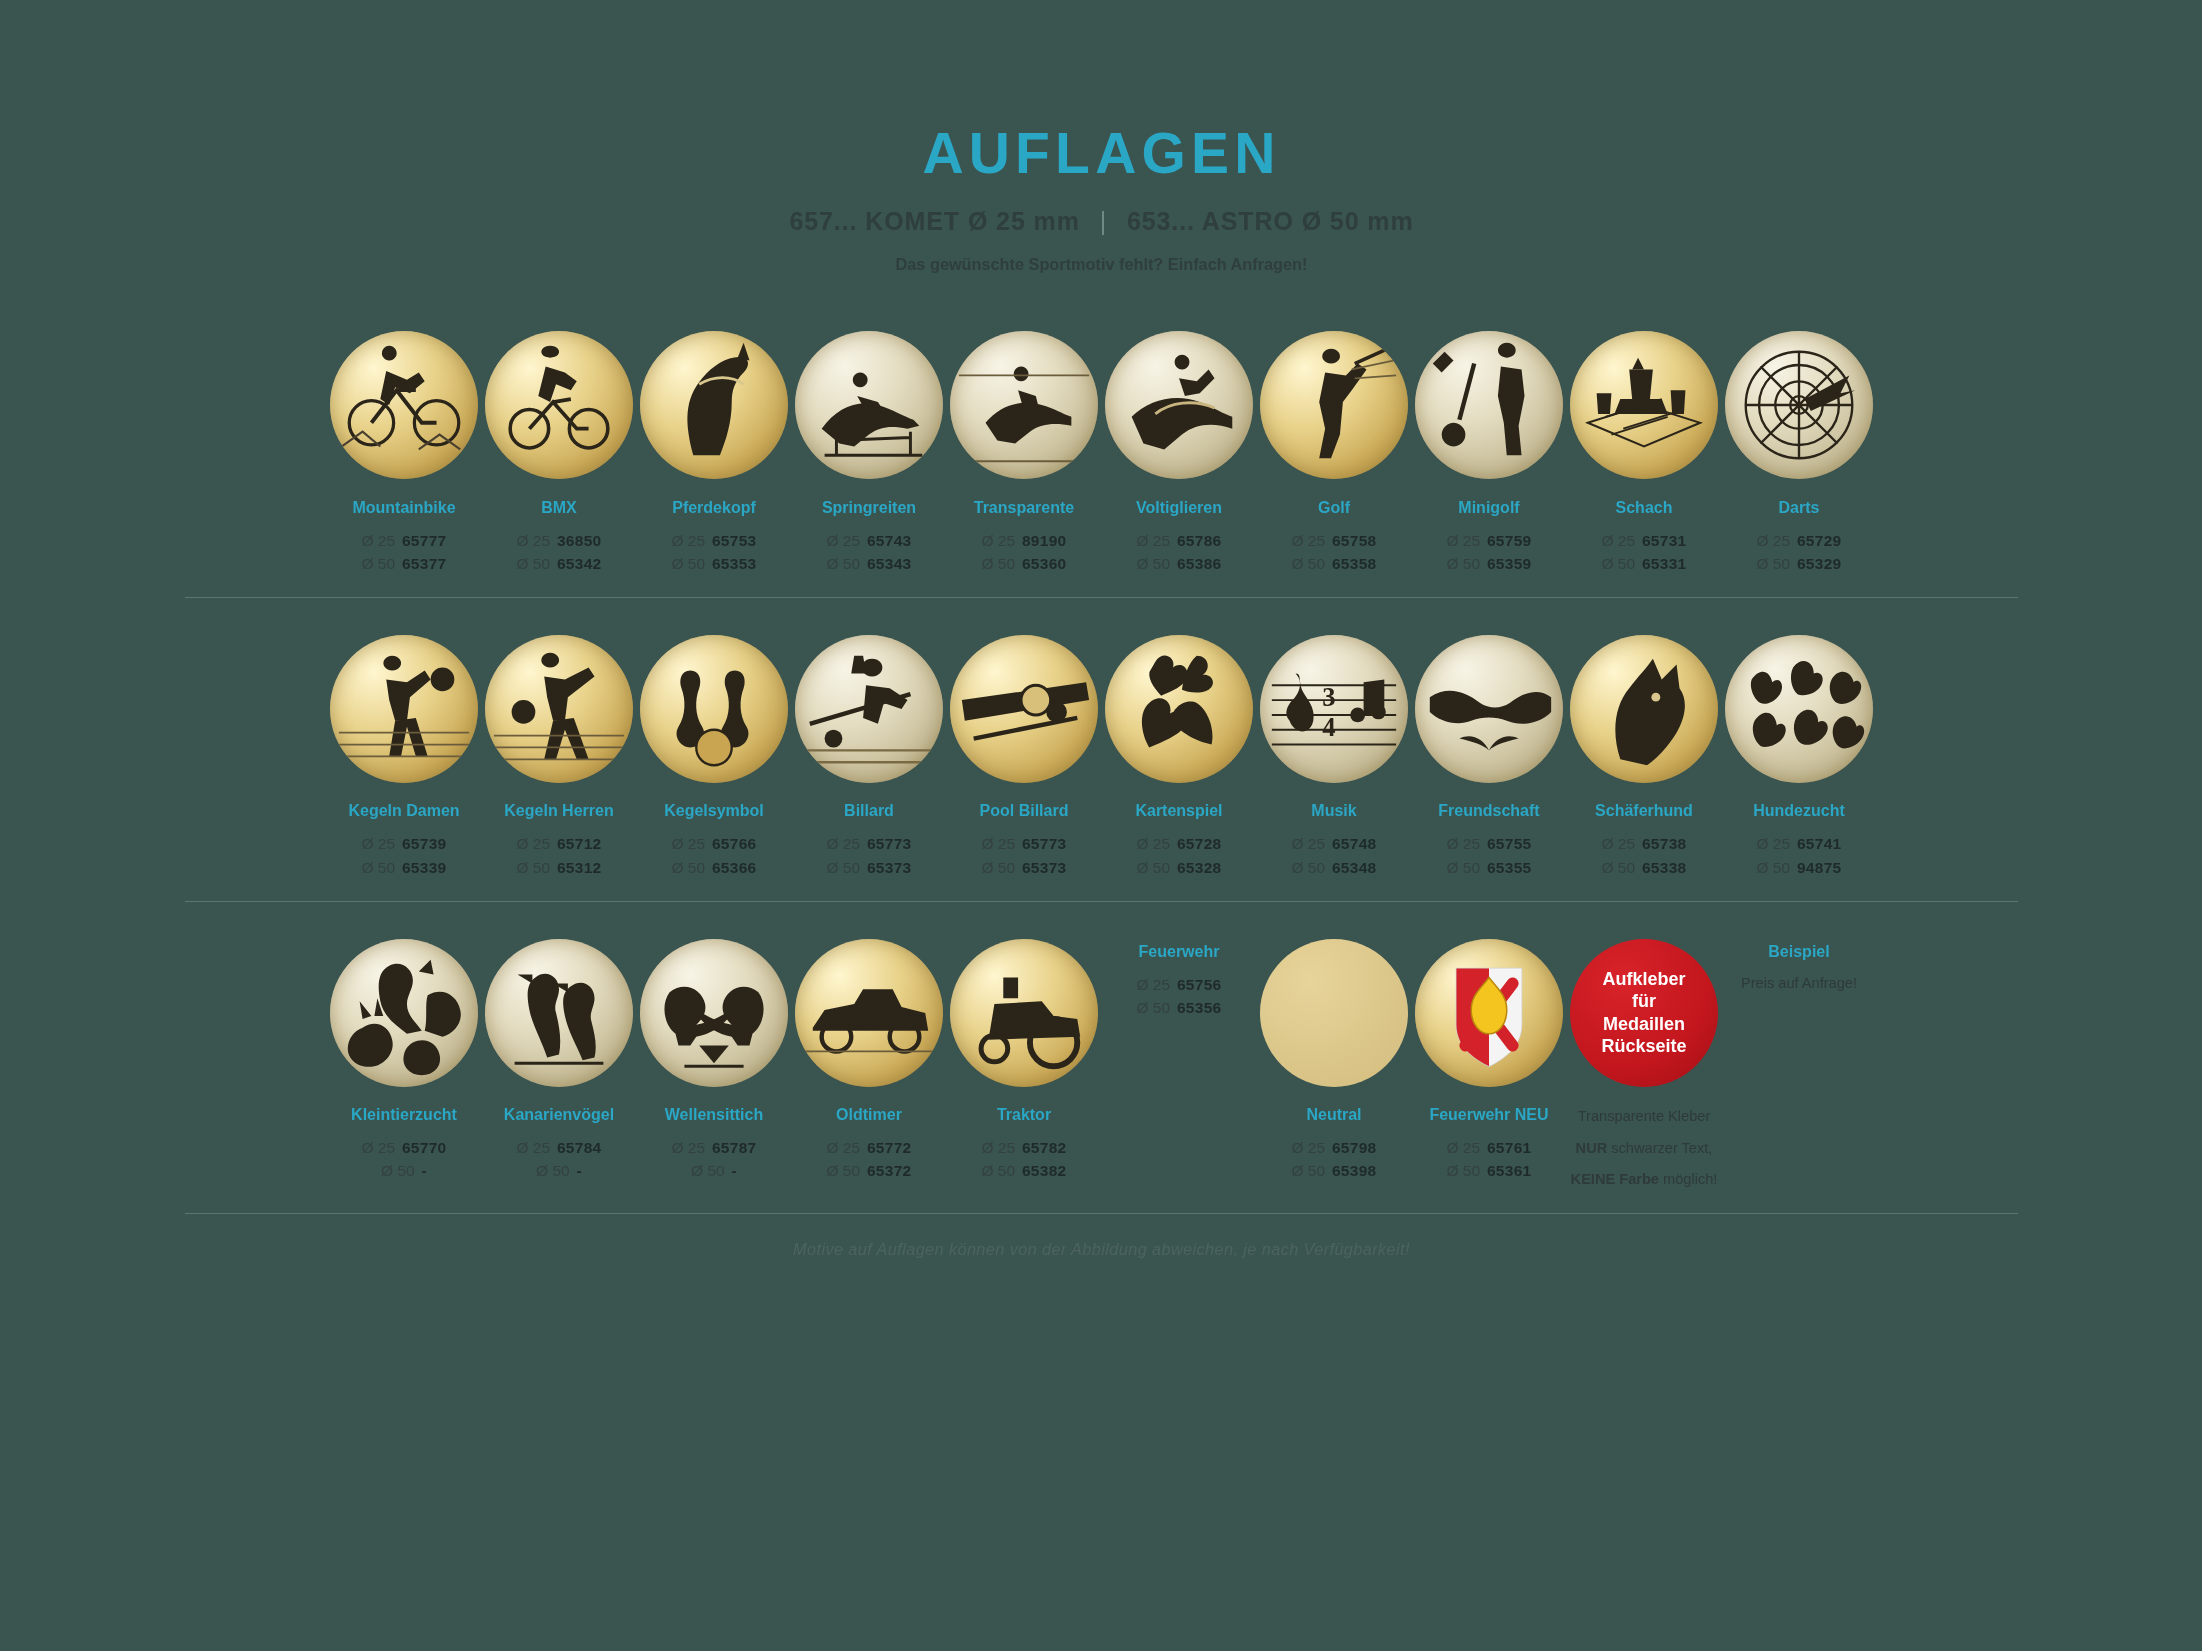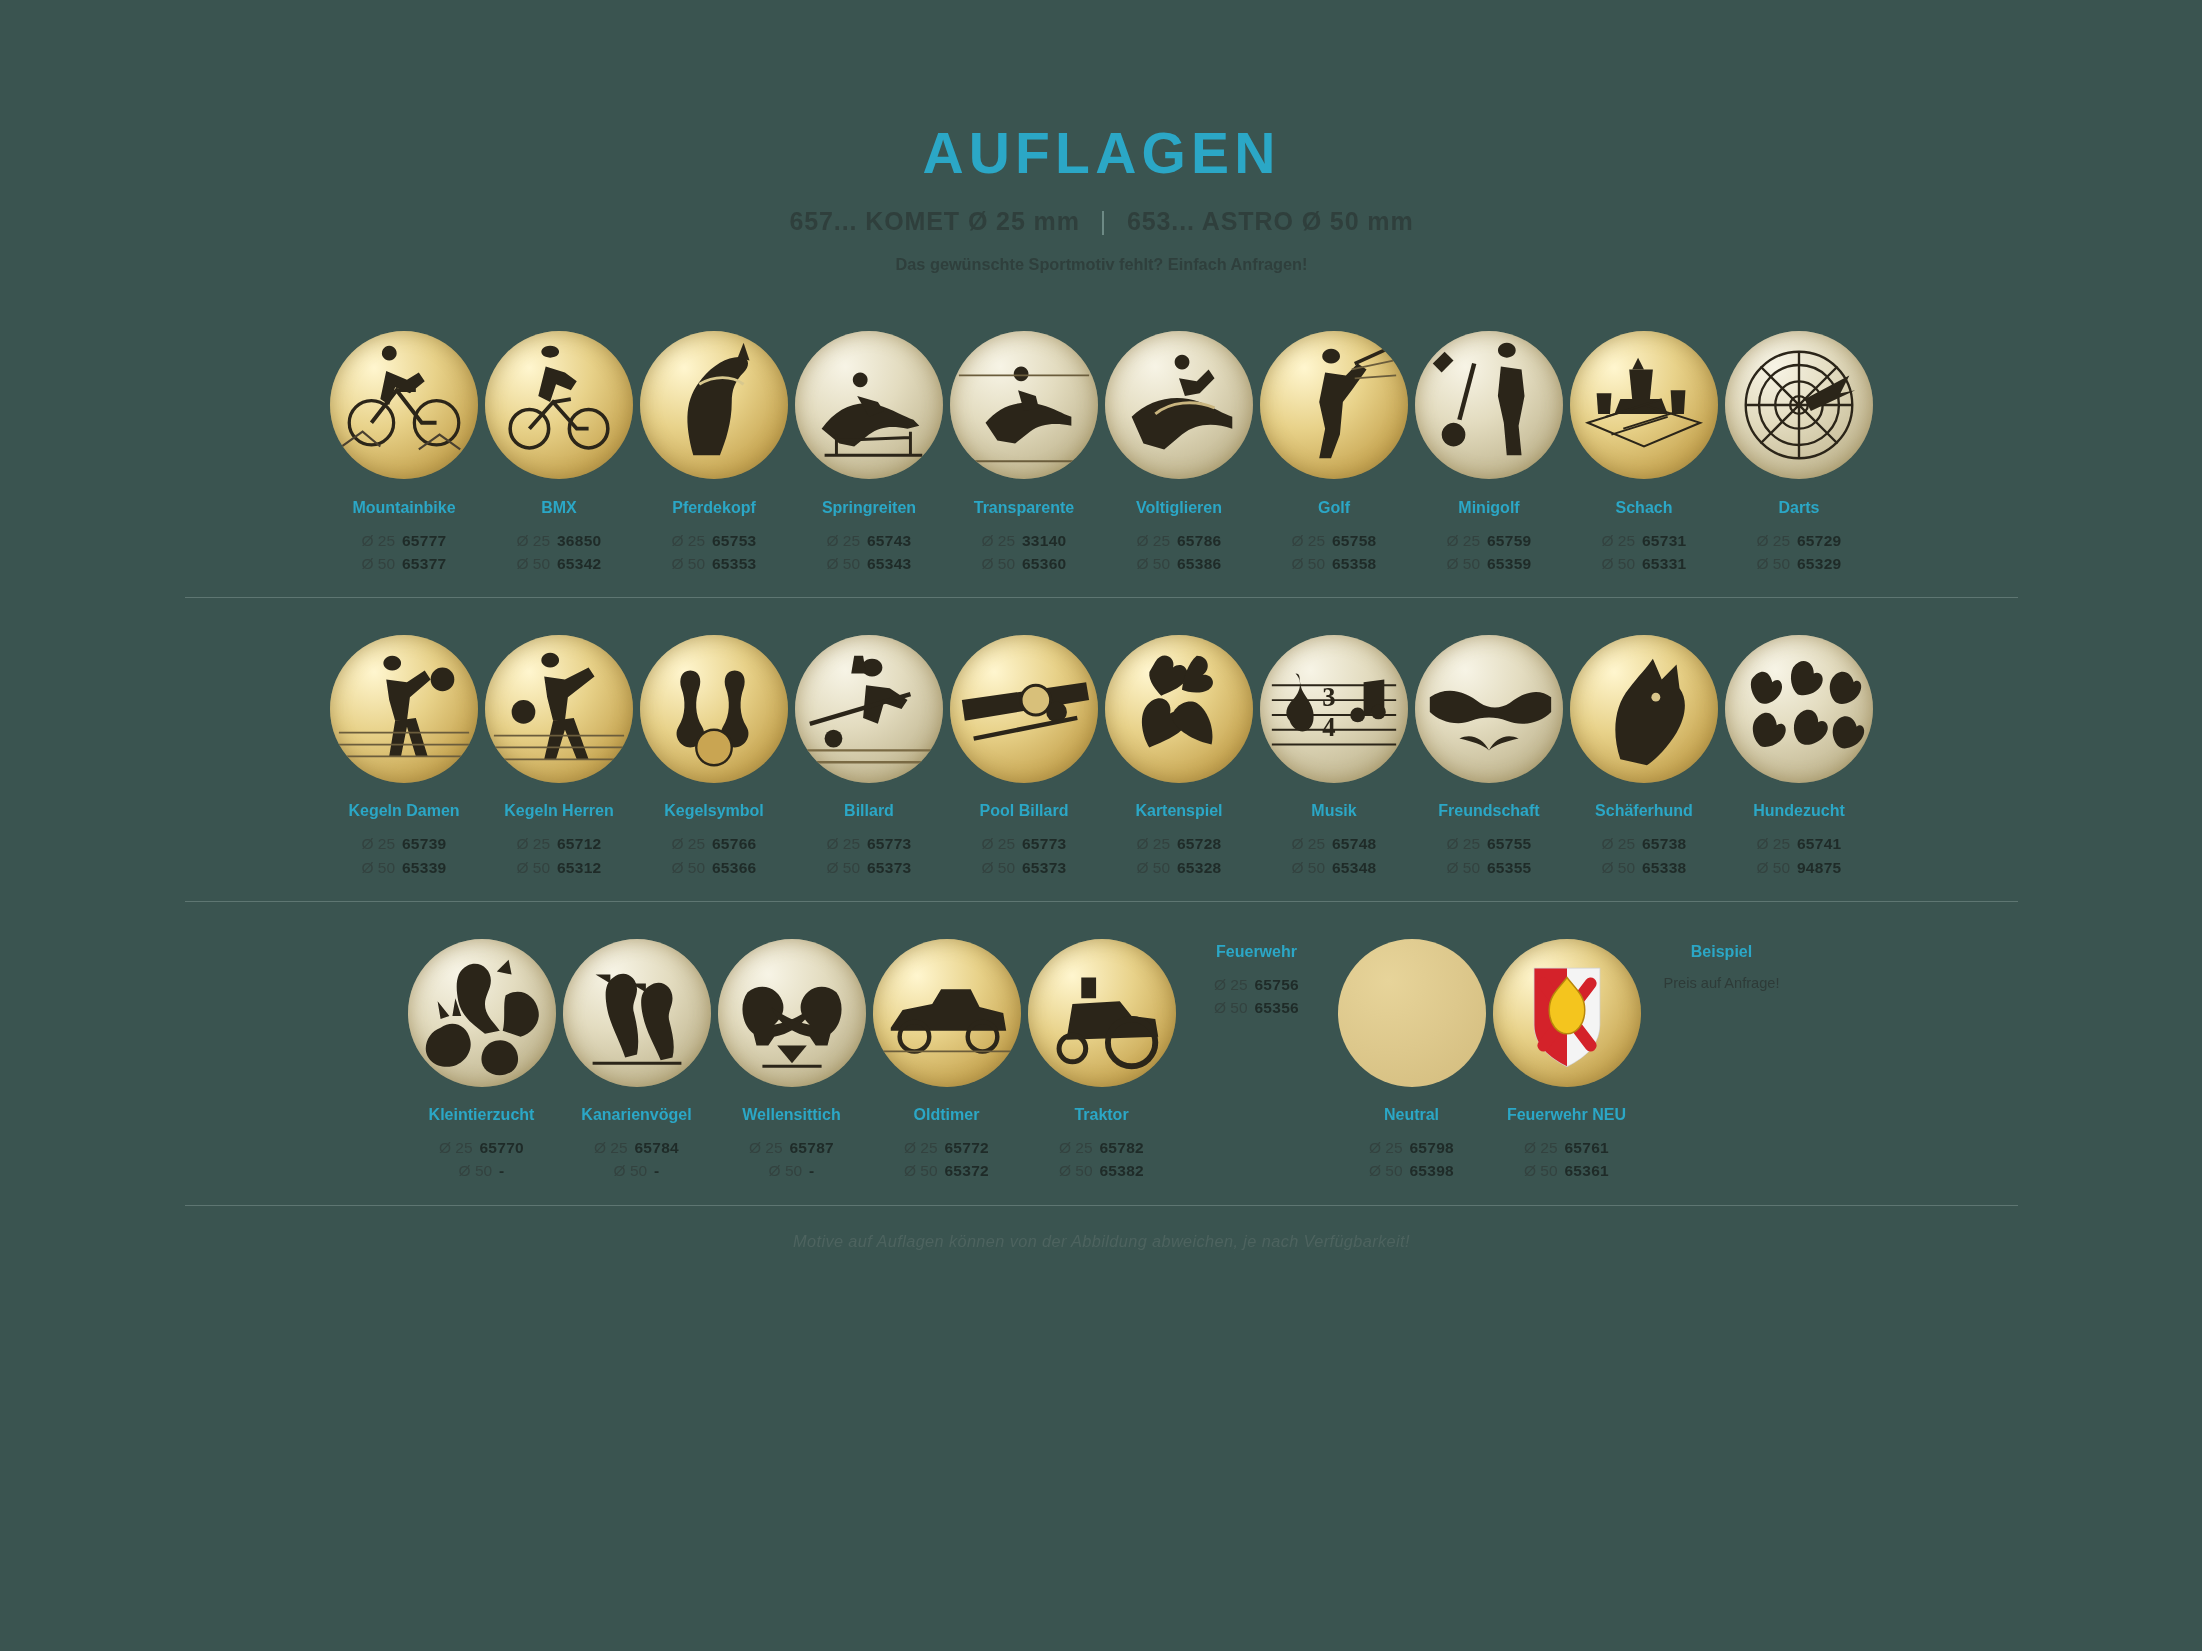--- a/index.html
+++ b/index.html
@@ -272,21 +272,21 @@
       </g>
       <g stroke="#6b5d3c" stroke-width="1.3" fill="none">
                       <path d="M6 88 L94 88 M6 30 L94 30"></path>
                     </g>
                   </svg>
                 </div>
   </div>
             </div>
     <div class="cap">Transparente</div>
     <div class="skus">
-              <div class="sku"><span class="dia">Ø 25</span><span class="num">33140</span></div>
+              <div class="sku"><span class="dia">Ø 25</span><span class="num">89190</span></div>
               <div class="sku"><span class="dia">Ø 50</span><span class="num">65360</span></div>
             </div>
 
   </div>
           <div class="cell">
     <div class="medal-holder">
               <div class="medal silverish">
     <div class="art">
                   <svg viewBox="0 0 100 100">
       <g fill="#2b2519">
@@ -802,20 +802,37 @@
               </div>
             </div>
     <div class="cap">Feuerwehr NEU</div>
     <div class="skus">
               <div class="sku"><span class="dia">Ø 25</span><span class="num">65761</span></div>
               <div class="sku"><span class="dia">Ø 50</span><span class="num">65361</span></div>
             </div>
 
   </div>
           <div class="cell">
+    <div class="medal-holder">
+              <div class="sticker-red">
+                <div>
+                  <div>Aufkleber</div>
+                  <div>für</div>
+                  <div>Medaillen</div>
+                  <div>Rückseite</div>
+                </div>
+              </div>
+            </div>
+
+    <div class="skus"></div>
+    <div class="foot-note">Transparente Kleber</div>
+            <div class="foot-note"><b>NUR</b> schwarzer Text,</div>
+            <div class="foot-note"><b>KEINE Farbe</b> möglich!</div>
+  </div>
+          <div class="cell">
     <div class="cap">Beispiel</div>
     <div class="skus"></div>
     <div class="foot-note">Preis auf Anfrage!</div>
   </div>
         </div>
       <div class="rule"></div>
     </div>
   </div>
 
   <div class="bottom-note">Motive auf Auflagen können von der Abbildung abweichen, je nach Verfügbarkeit!</div>

